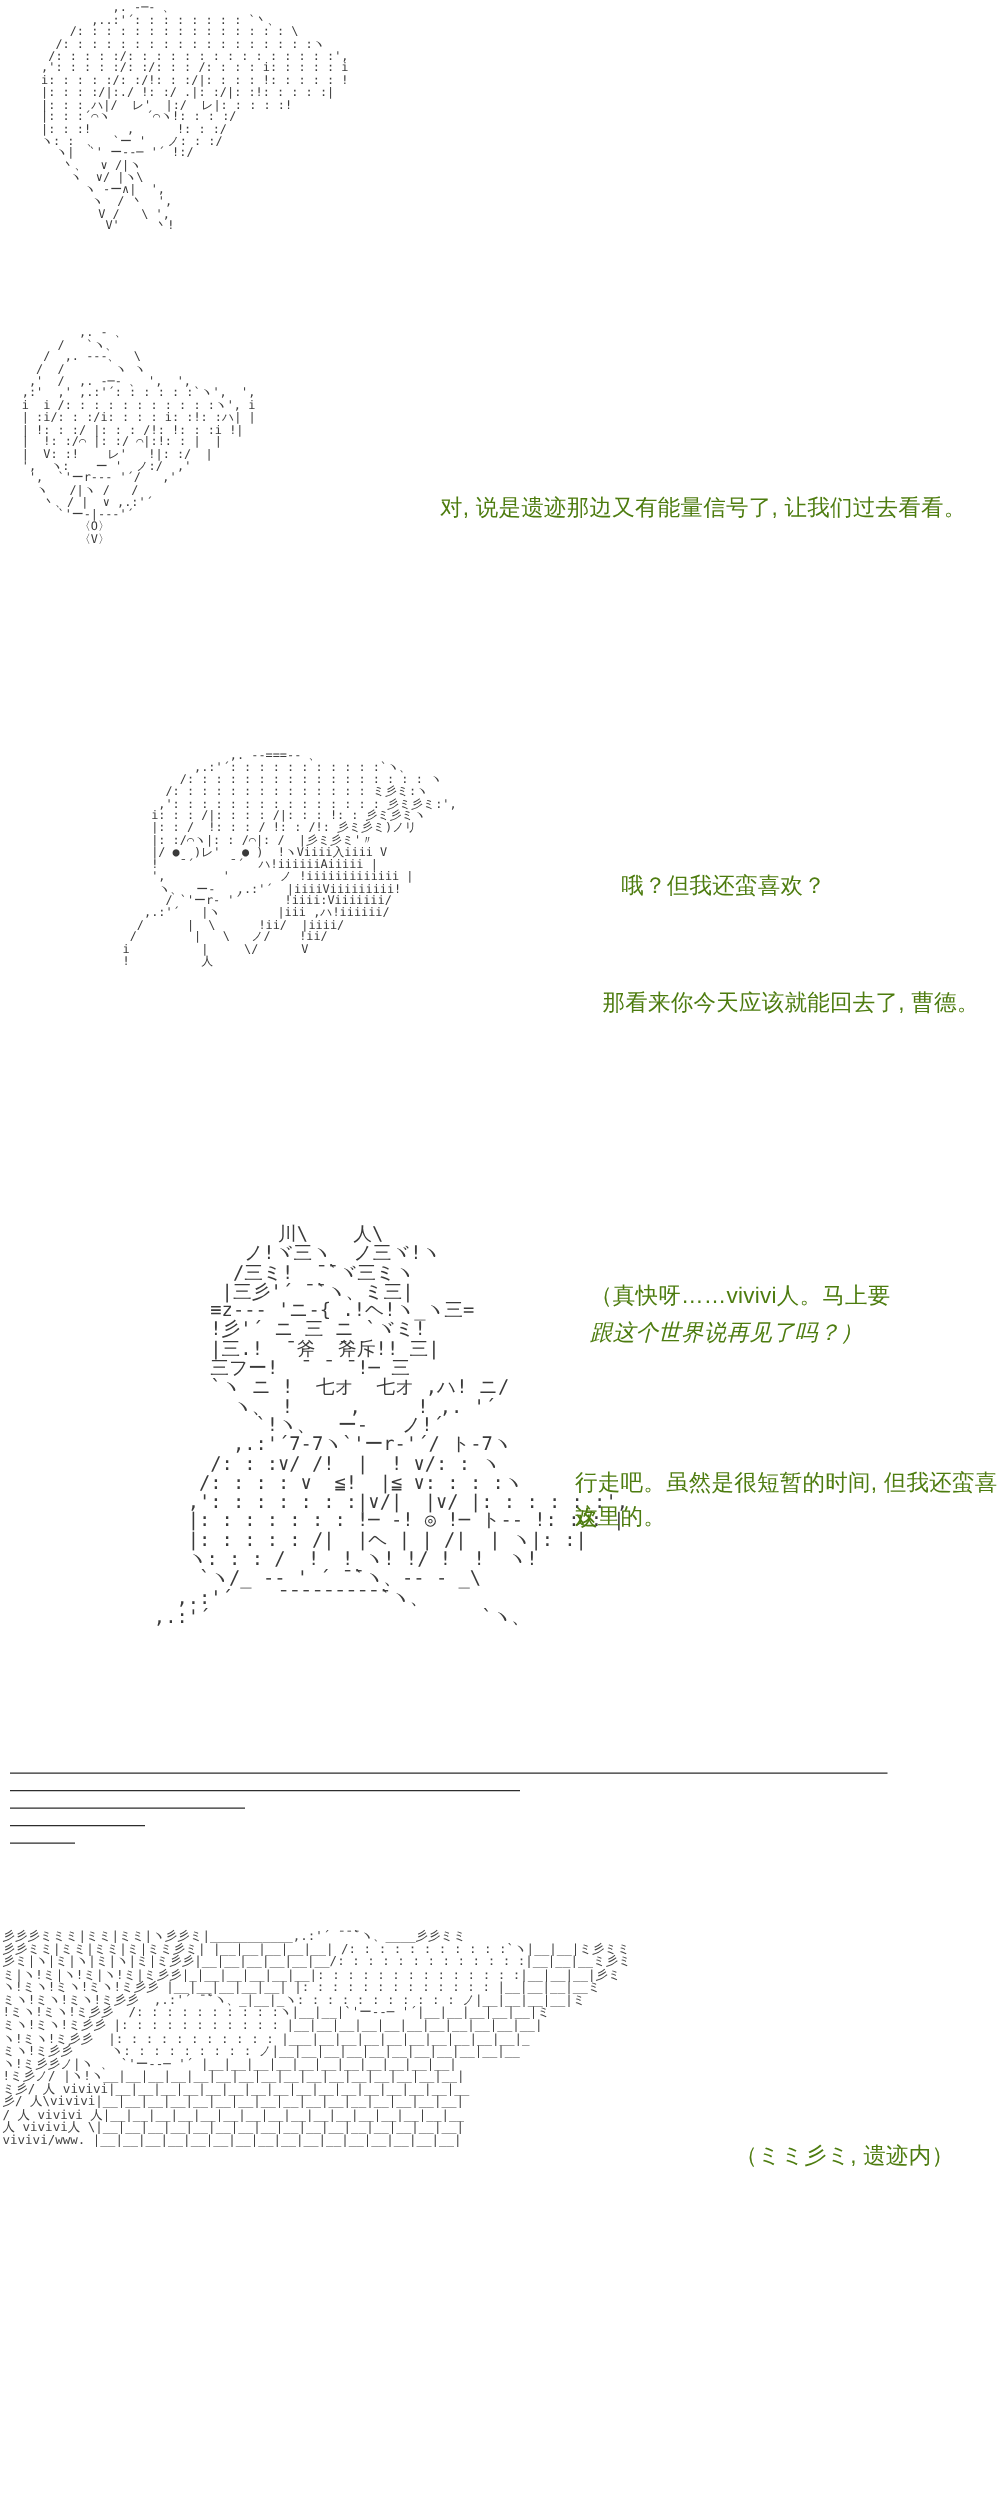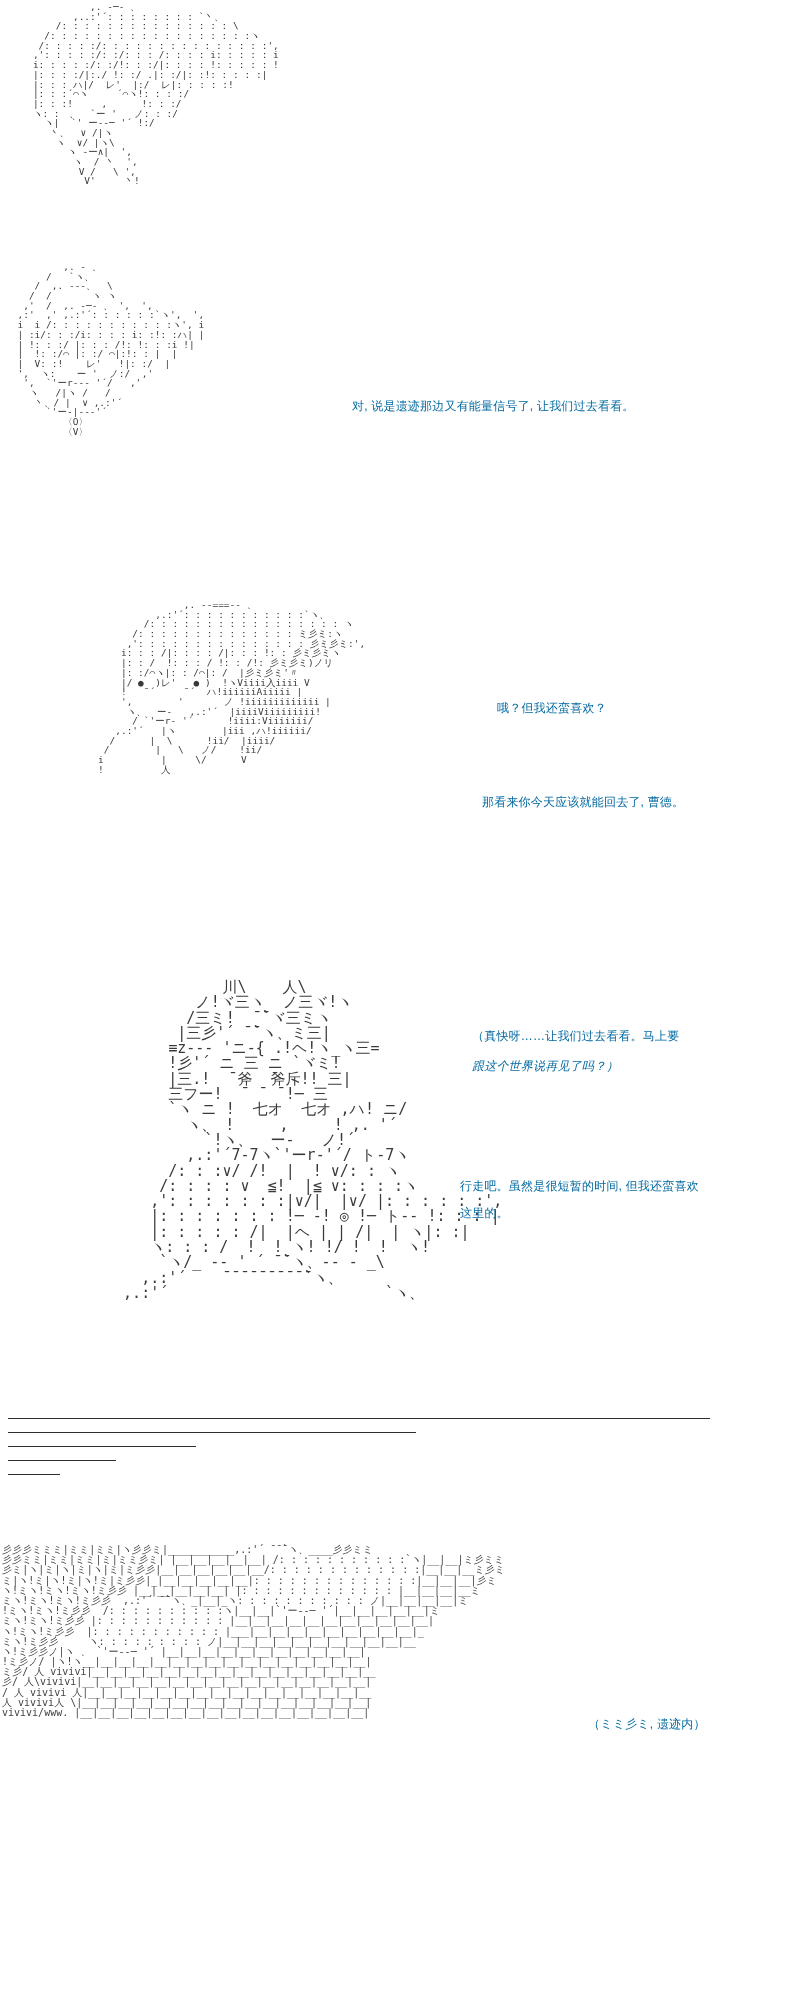--- a/index.html
+++ b/index.html
@@ -26,22 +26,22 @@
     user-select: none;
   }
   .aa-1 { left: 10px; top: 2px;  font-size: 9.5px; }
   .aa-2 { left: 6px;  top: 262px; font-size: 9.5px; }
   .aa-3 { left: 58px; top: 600px; font-size: 9.5px; }
   .aa-4 { left: 96px; top: 980px; font-size: 15px; }
   .aa-5 { left: 2px;  top: 1545px; font-size: 10px; color: #434343; }
 
   .dialogue {
     position: absolute;
-    color: #0369a1;
-    font-size: 12px;
+    color: #4d7c0f;
+    font-size: 18px;
     line-height: 28px;
     letter-spacing: 0.2px;
   }
   .d1 { left: 352px; top: 392px; }
   .d2 { left: 497px; top: 694px; }
   .d3 { left: 482px; top: 788px; }
   .d4 { left: 472px; top: 1022px; }
   .d5 { left: 472px; top: 1052px; font-style: italic; }
   .d6 { left: 460px; top: 1135px; }
   .d7 { left: 460px; top: 1172px; }
@@ -147,21 +147,21 @@
         /: : :∨/ /!  |  ! ∨/: : ヽ
        /: : : : ∨  ≦!  |≦ ∨: : : :ヽ
       ,': : : : : : :|∨/|  |∨/ |: : : : : :',
       |: : : : : : : !─ -! ◎ !─ ト-‐ !: : : |
       |: : : : : /|  |ヘ | | /|  | ヽ|: :|
       ヽ: : : /  !  ! ヽ! !/ !  !  ヽ!
        `ヽ/_ -‐ ' ´ ̄ ̄`ヽ、-‐ - _\
      ,.:'´    ̄ ̄ ̄ ̄ ̄ ̄ ̄ ̄ ̄ ̄`ヽ、
    ,.:'´                        `ヽ、</pre>
 
-  <div class="dialogue d4">（真快呀……让我们过去看看。马上要</div>
+  <div class="dialogue d4">（真快呀……vivivi人。马上要</div>
   <div class="dialogue d5">跟这个世界说再见了吗？）</div>
   <div class="dialogue d7">行走吧。虽然是很短暂的时间, 但我还蛮喜欢</div>
   <div class="dialogue d8">这里的。</div>
 
   <div class="rules">
     <div class="rule w1"></div>
     <div class="rule w2"></div>
     <div class="rule w3"></div>
     <div class="rule w4"></div>
     <div class="rule w5"></div>

